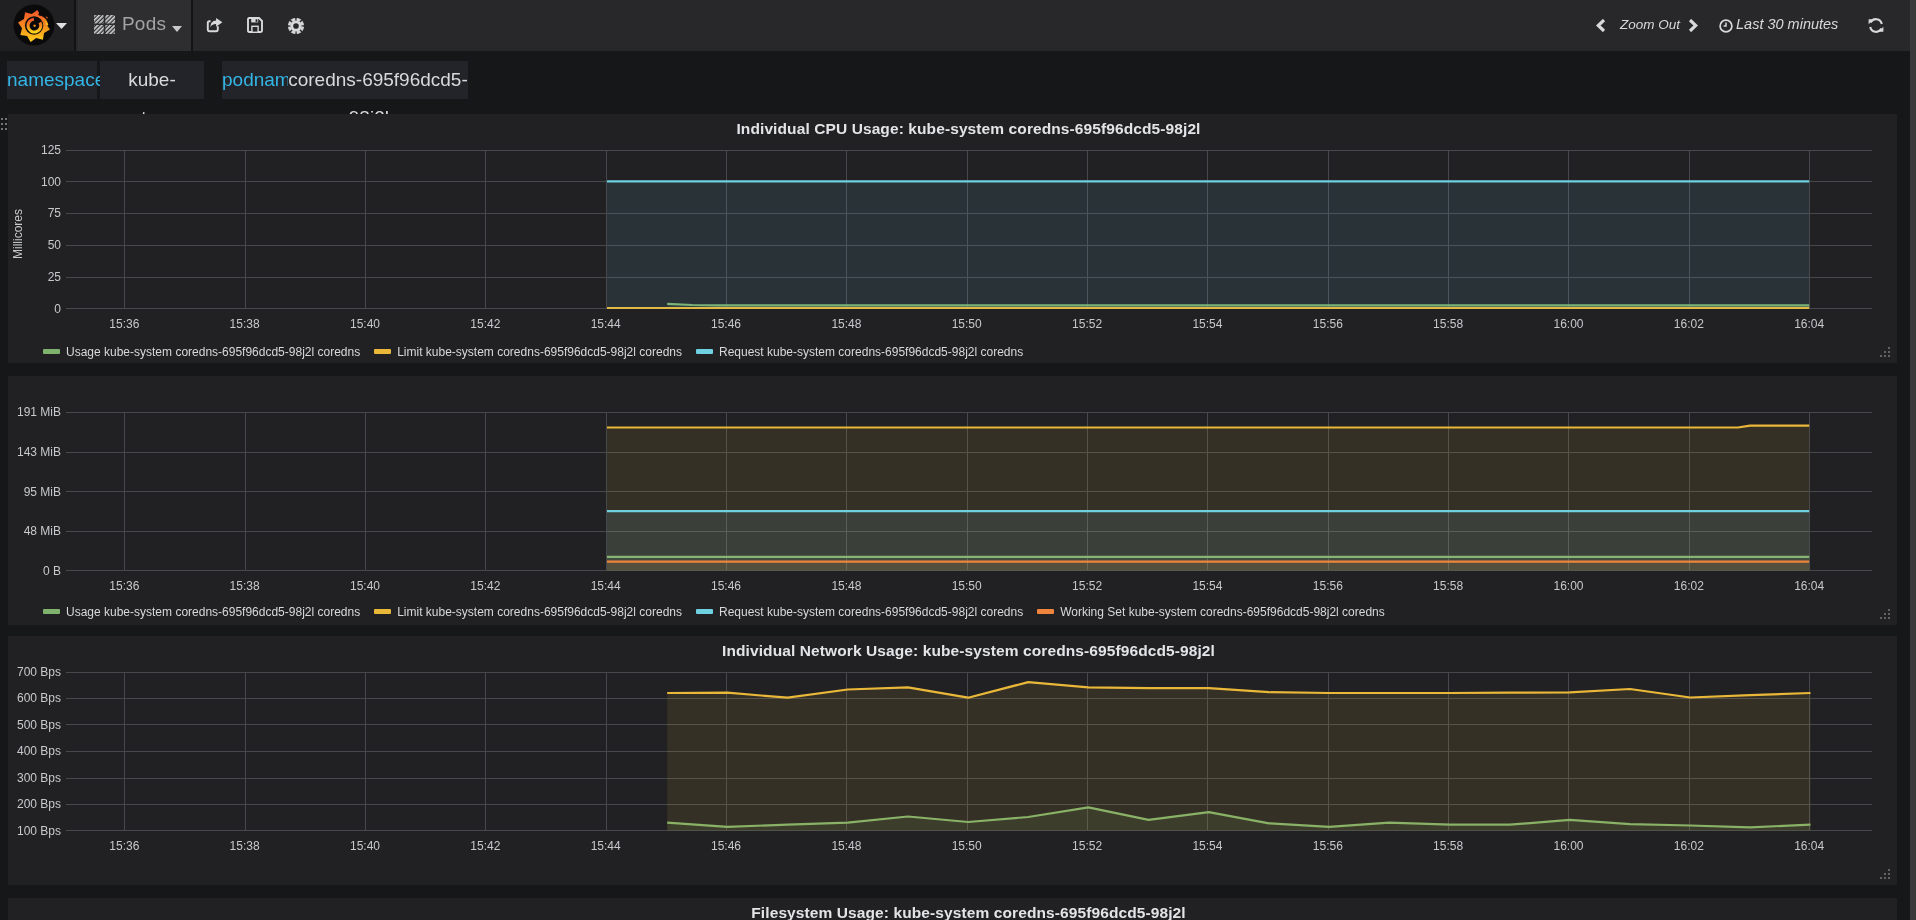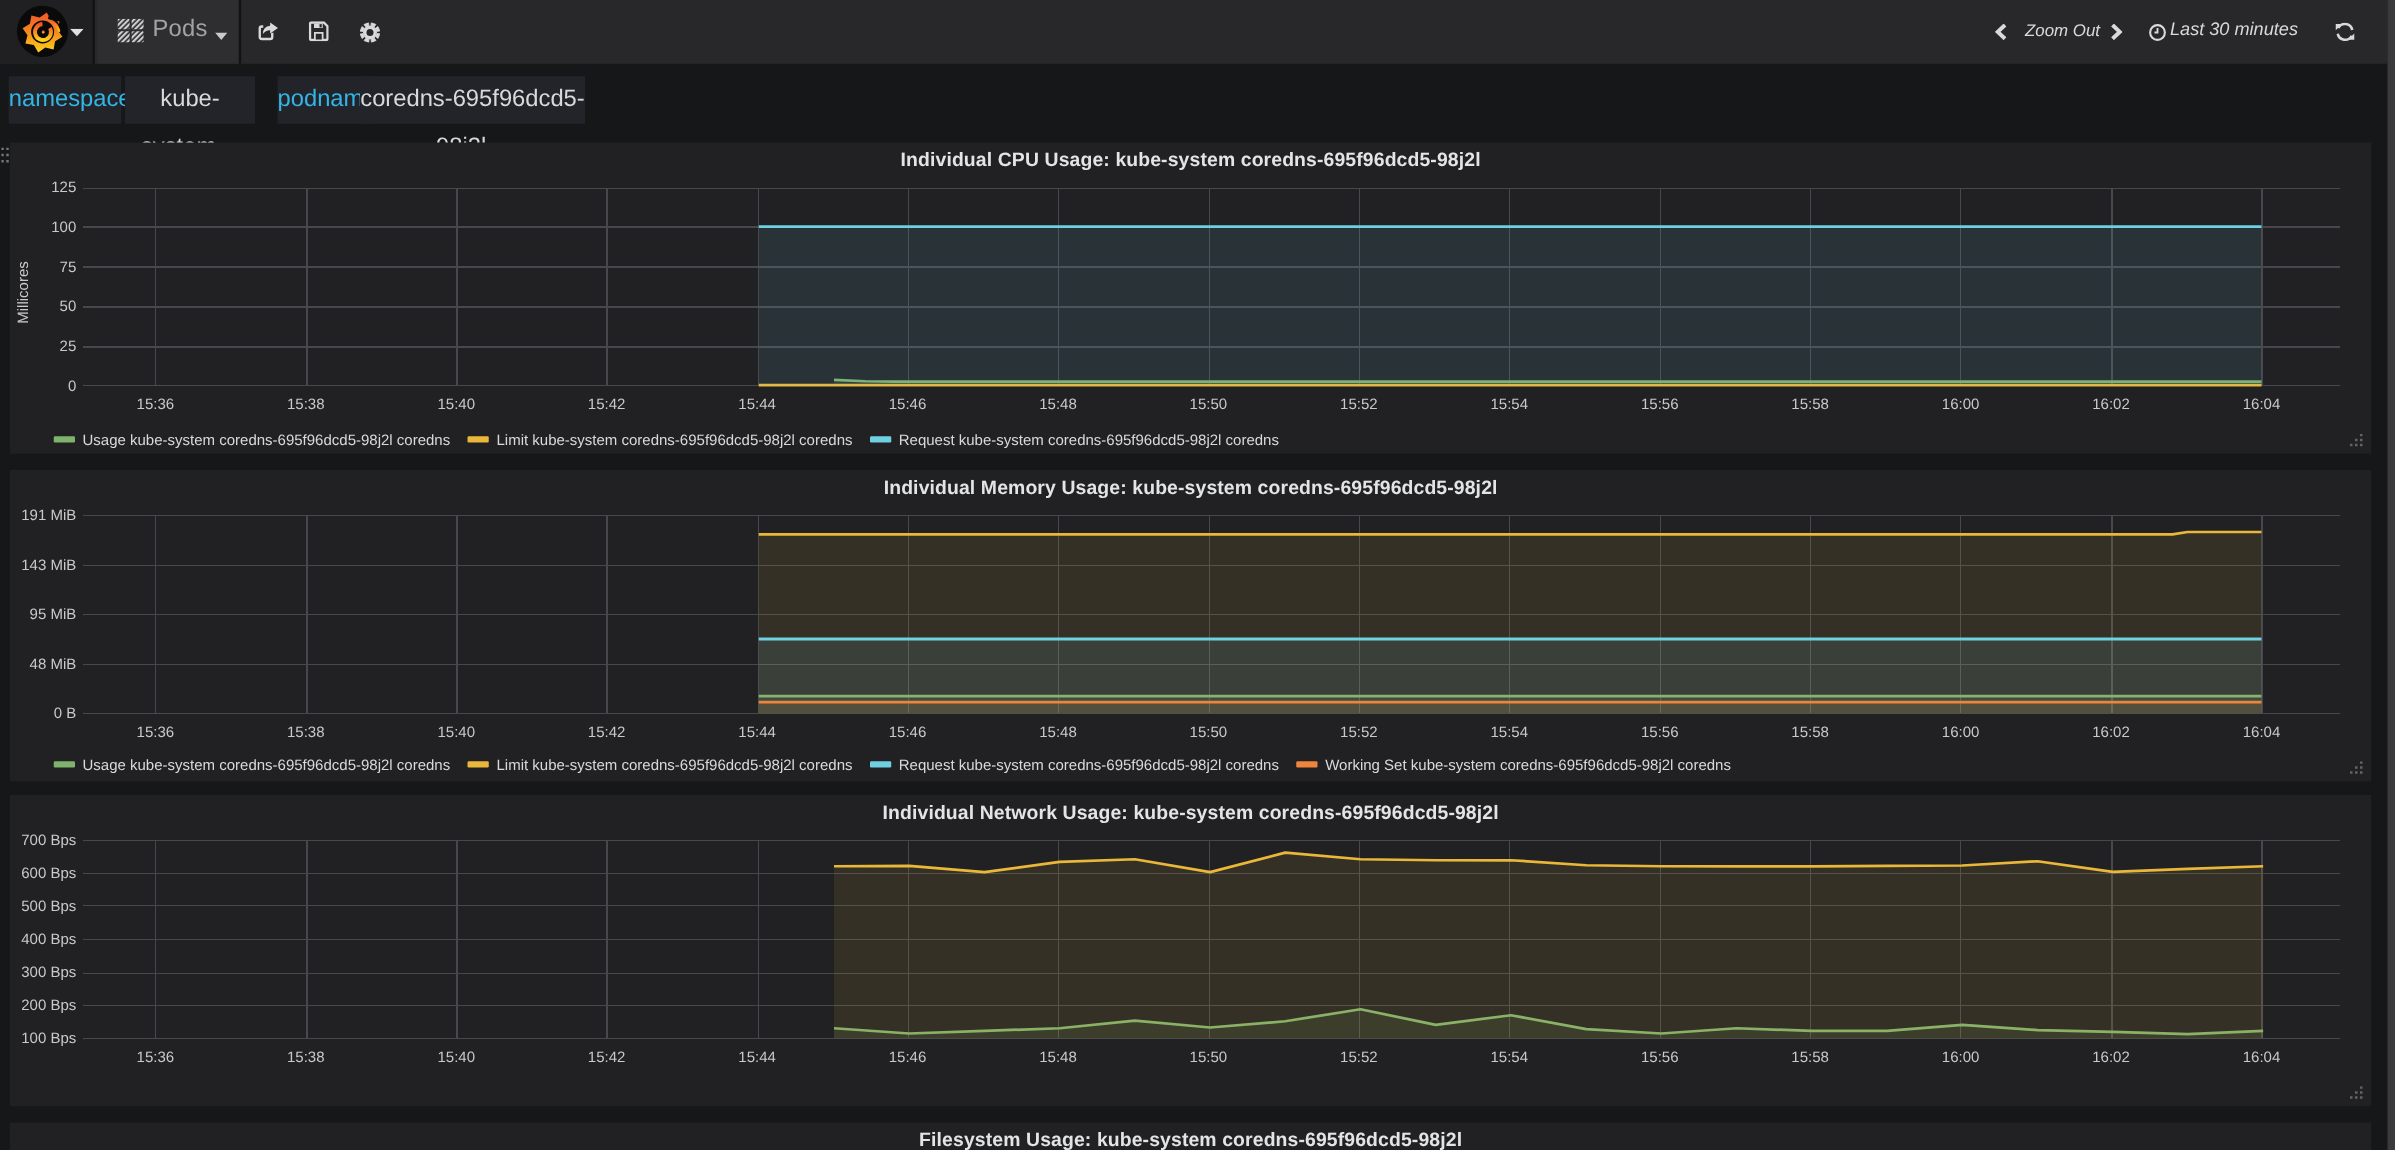--- a/index.html
+++ b/index.html
@@ -5,21 +5,21 @@
 html,body { width:1916px; height:920px; background:#161719; overflow:hidden;
   font-family:"Liberation Sans", sans-serif; }
 .navbar { position:absolute; left:0; top:0; width:1910px; height:51px; background:#28282a; }
 .nav-logo { position:absolute; left:0; top:0; width:76px; height:51px; background:#202022; border-right:2px solid #131314; }
 .nav-dash { position:absolute; left:78px; top:0; width:115px; height:51px; background:#2e2e31; border-right:2px solid #131314; }
 .pods { position:absolute; left:122px; top:13px; font-size:19px; color:#a3a3a3; letter-spacing:0.2px; }
 .ztext { position:absolute; top:17px; font-size:13.5px; color:#d8d9da;font-style:italic; }
 .chip { position:absolute; top:61px; height:38px; background:#222429; color:#d8d9da;
   font-size:19px; line-height:38px; text-align:center; }
 .panel { position:absolute; left:8px; width:1889px; background:#212124; }
-.ptitle { position:absolute; left:0; top:6px; width:100%; text-align:center; font-size:15.5px;
+.ptitle { position:absolute; left:16px; top:6px; width:100%; text-align:center; font-size:15.5px;
   font-weight:bold; color:#e3e4e6; letter-spacing:0.1px; }
 .plot { position:absolute; left:0; top:0; }
 .legend { position:absolute; left:35px; font-size:12px; color:#d8d9da; white-space:nowrap; }
 .li { margin-right:14px; }
 .dash { display:inline-block; width:17px; height:5px; border-radius:1px; margin-right:6px; vertical-align:2px; }
 .scroll { position:absolute; left:1910px; top:0; width:6px; height:920px; background:#3a3a3d; }
 </style></head>
 <body>
 <div class="navbar"></div>
 <div class="nav-logo"></div>
@@ -160,21 +160,20 @@
     <svg class="rsz" style="position:absolute;right:5px;bottom:4px" width="12" height="12">
       <rect x="8" y="0" width="2" height="2" fill="#9a9a9a" fill-opacity="0.55"></rect>
       <rect x="8" y="4" width="2" height="2" fill="#9a9a9a" fill-opacity="0.55"></rect>
       <rect x="8" y="8" width="2" height="2" fill="#9a9a9a" fill-opacity="0.55"></rect>
       <rect x="4" y="4" width="2" height="2" fill="#9a9a9a" fill-opacity="0.55"></rect>
       <rect x="4" y="8" width="2" height="2" fill="#9a9a9a" fill-opacity="0.55"></rect>
       <rect x="0" y="8" width="2" height="2" fill="#9a9a9a" fill-opacity="0.55"></rect>
     </svg>
   </div>
 <div class="panel" style="top:375.5px;height:249px">
-    <div class="ptitle">Individual Memory Usage: kube-system coredns-695f96dcd5-98j2l</div>
     <svg class="plot" width="1889" height="249" viewBox="0 0 1889 249">
       <g stroke="#47484c" stroke-width="1" shape-rendering="crispEdges">
         <line x1="58.0" y1="36.5" x2="1864.0" y2="36.5"></line>
         <line x1="58.0" y1="76.5" x2="1864.0" y2="76.5"></line>
         <line x1="58.0" y1="115.5" x2="1864.0" y2="115.5"></line>
         <line x1="58.0" y1="155.5" x2="1864.0" y2="155.5"></line>
         <line x1="58.0" y1="194.5" x2="1864.0" y2="194.5"></line>
         <line x1="116.5" y1="36.5" x2="116.5" y2="194.5"></line>
         <line x1="237.5" y1="36.5" x2="237.5" y2="194.5"></line>
         <line x1="357.5" y1="36.5" x2="357.5" y2="194.5"></line>

